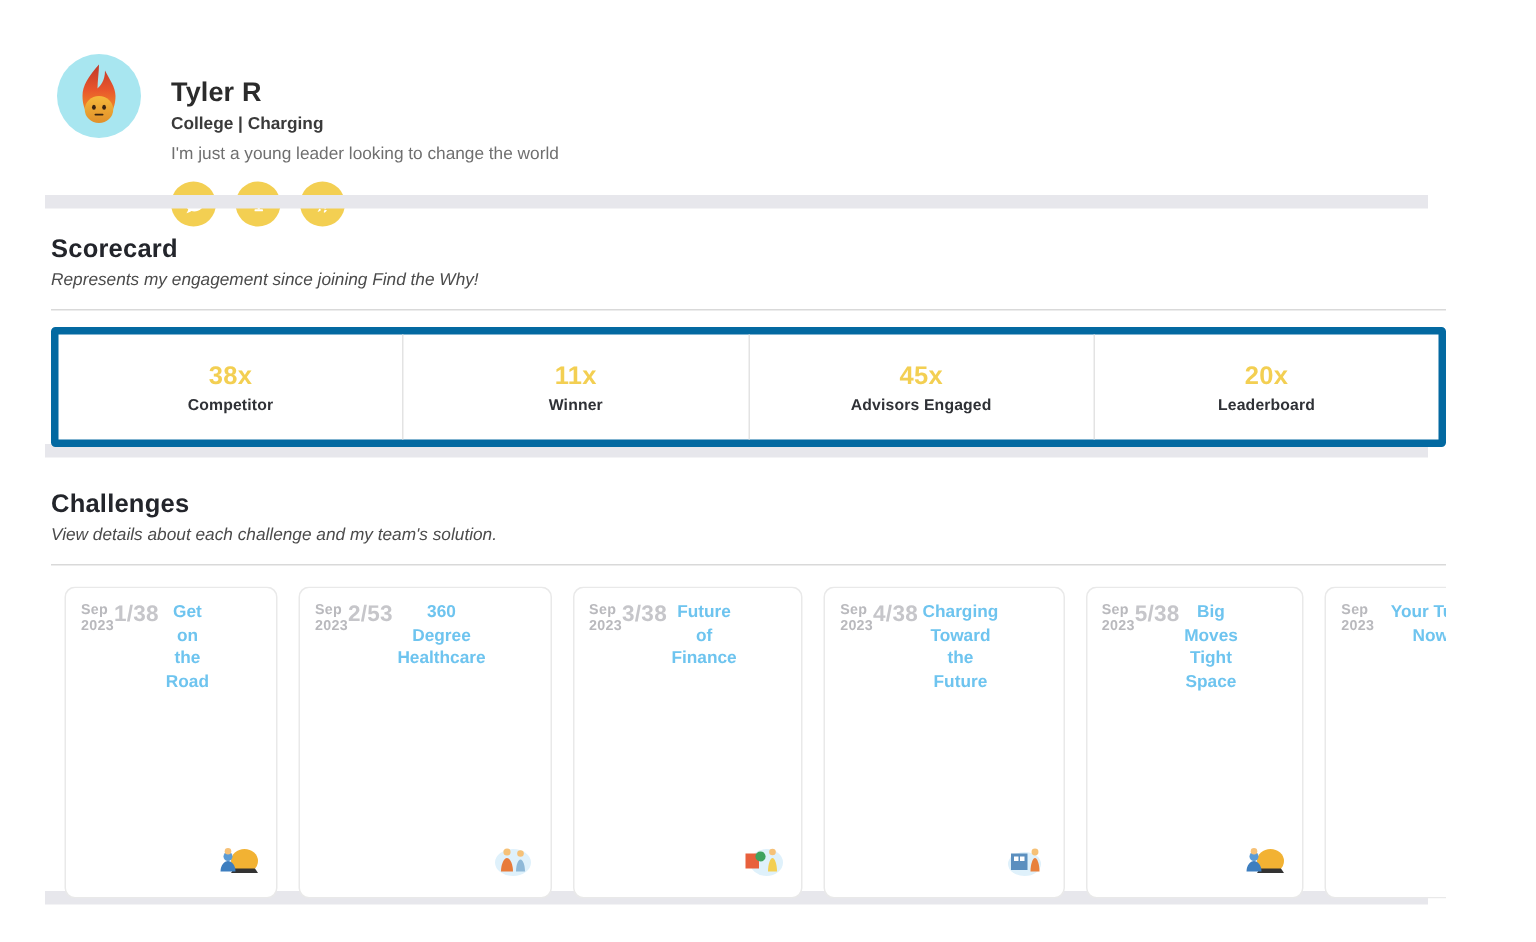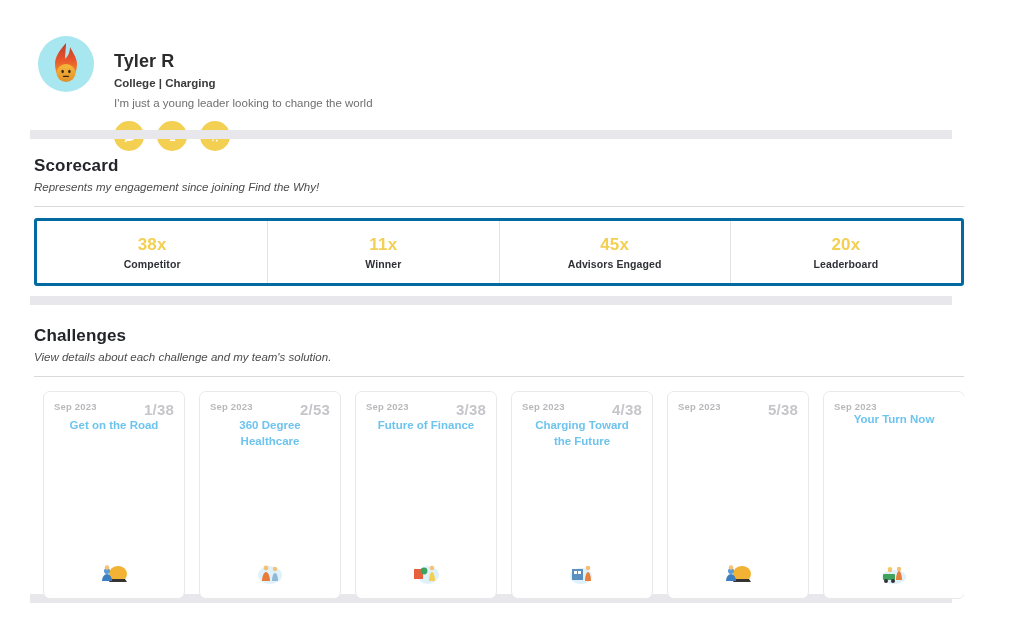--- a/index.html
+++ b/index.html
@@ -71,25 +71,25 @@
   }
   .rule {
     height: 1px; background: #d9d9d9;
     margin-top: 13px;
   }
 
   
   .scorecard-wrap { position: absolute; top: 156px; left: 0; right: 0; }
   .score-table {
     display: flex;
-    border: 3px solid #0369a1;
+    border: 5px solid #0369a1;
     border-radius: 3px;
     margin-top: 11px;
     background: #fff;
-    height: 68px;
+    height: 80px;
   }
   .score-cell {
     flex: 1 1 0;
     display: flex; flex-direction: column;
     align-items: center; justify-content: center;
     border-right: 1px solid #e3e3e3;
     gap: 3px;
   }
   .score-cell:last-child { border-right: none; }
   .score-value {
@@ -110,21 +110,21 @@
     padding-left: 9px;
     overflow: hidden;
   }
   .challenge-card {
     flex: 0 0 142px;
     height: 208px;
     background: #fff;
     border: 1px solid #e9e9e9;
     border-radius: 7px;
     position: relative;
-    display: flex; flex-direction: column;
+    display: flex; flex-direction: row;
     padding: 9px 10px 12px;
     cursor: pointer;
   }
   .card-meta {
     display: flex; justify-content: space-between; align-items: flex-start;
   }
   .card-date {
     font-size: 9.5px; font-weight: bold; color: #b9b9bd;
     letter-spacing: .2px;
   }
@@ -310,20 +310,21 @@
               <path d="M18 21 c0 -5 1.5 -9 3 -9 s3 4 3 9 Z" fill="#e8803c"></path>
             </svg>
           </div>
         </div>
 
         <div class="challenge-card">
           <div class="card-meta">
             <span class="card-date">Sep 2023</span>
             <span class="card-count">5/38</span>
           </div>
+          <div class="card-title">Big Moves Tight Space</div>
           <div class="card-icon">
             <svg width="30" height="26" viewBox="0 0 30 26">
               <ellipse cx="19" cy="14" rx="9" ry="8" fill="#f2b233"></ellipse>
               <path d="M10 22 h18 l-2 -3 h-14 Z" fill="#333"></path>
               <circle cx="8" cy="11" r="3" fill="#5b9bd5"></circle>
               <path d="M3 21 c0 -4 2.5 -7 5 -7 s5 3 5 7 Z" fill="#3d7ebf"></path>
               <circle cx="8" cy="7.5" r="2.2" fill="#f6c177"></circle>
             </svg>
           </div>
         </div>

